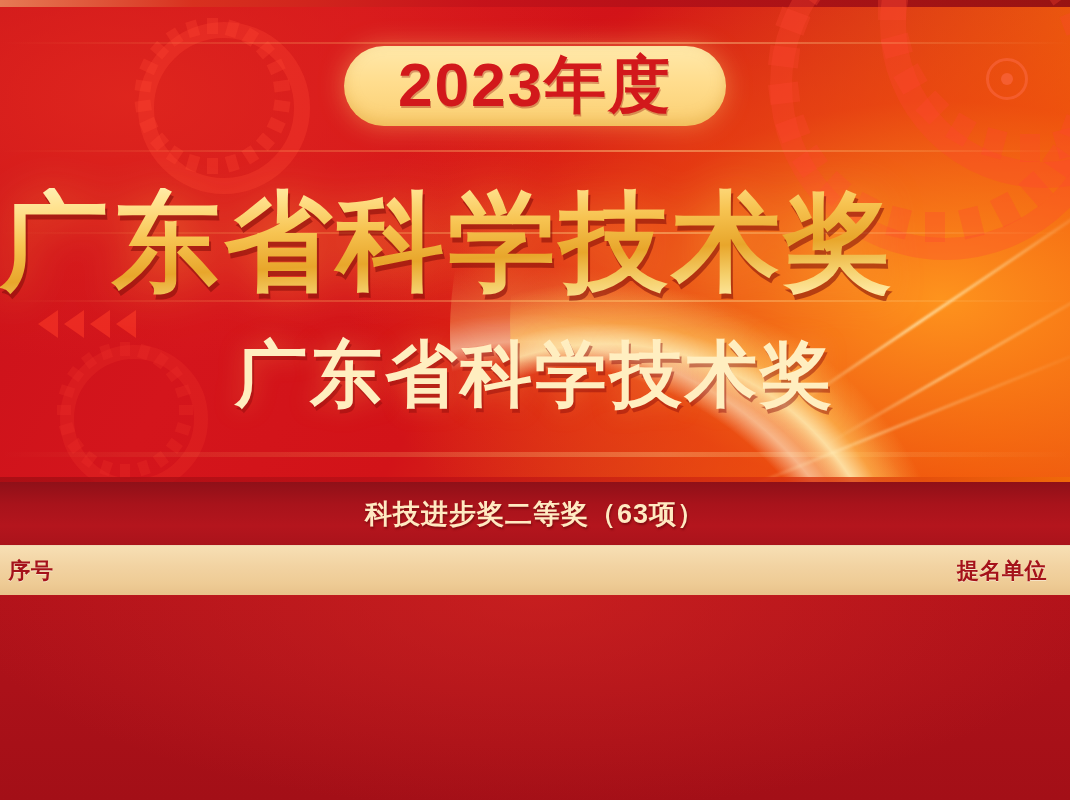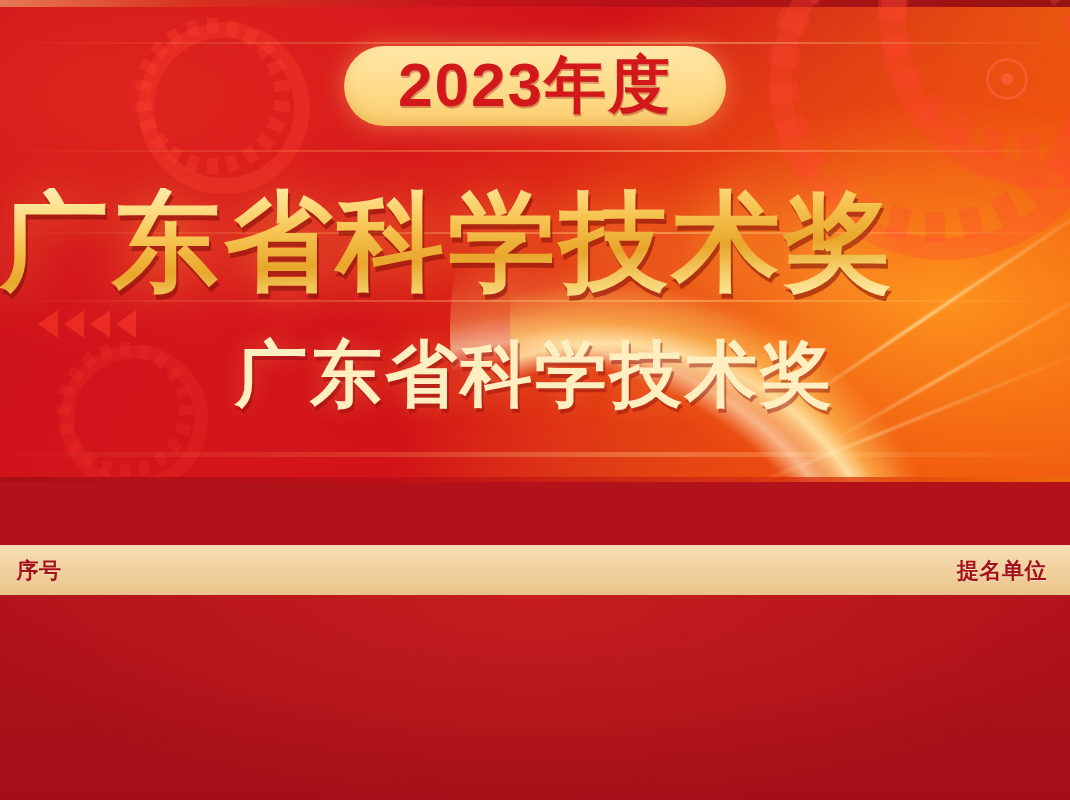--- a/index.html
+++ b/index.html
@@ -274,23 +274,26 @@
     <div class="year-pill">
       <div class="year-text">2023年度</div>
     </div>
 
     <div class="main-title">广东省科学技术奖</div>
     <div class="sub-title">广东省科学技术奖</div>
 
     <div class="banner-bottom-strip"></div>
   </div>
 
+  <div class="category-band">
+    <div class="category-text">科技进步奖二等奖（63项）</div>
+  </div>
 
   <div class="table-head">
-    <div class="th" style="left:0px;width:62px;margin-left:8px;">序号</div>
+    <div class="th" style="left:0px;width:62px;">序号</div>
     <div class="th" style="left:938px;width:128px;">提名单位</div>
   </div>
 
   <div class="table-body">
     <div class="row">
 
       
 
       
 

